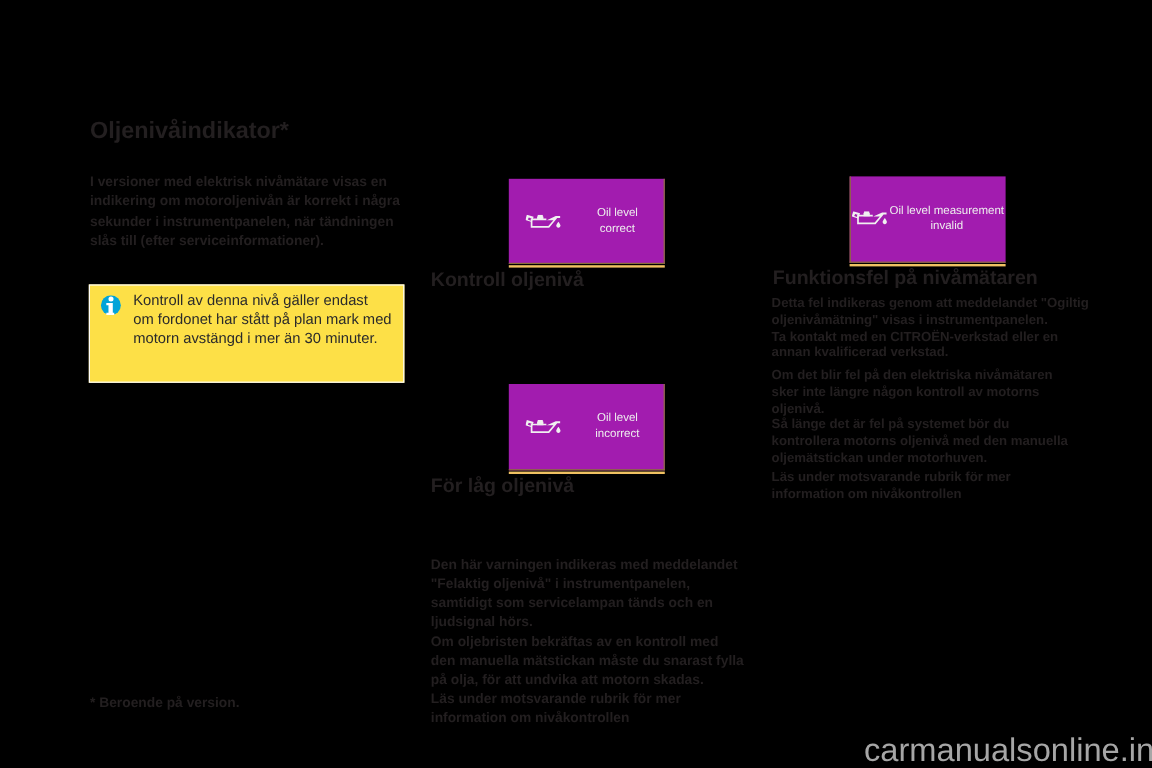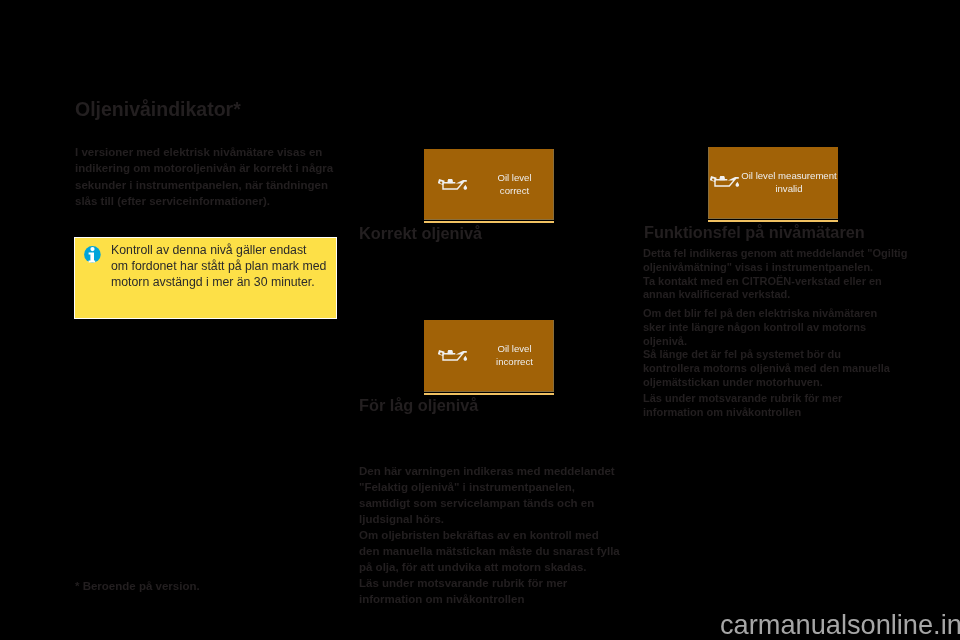--- a/index.html
+++ b/index.html
@@ -25,21 +25,21 @@
   .infobox .ic{position:absolute;left:8.8px;top:8.2px;width:16.8px;height:16.8px;
                line-height:0;}
   .infobox .tx{position:absolute;left:36px;top:4px;font-size:12.3px;
                line-height:16px;color:#2b2b2b;font-weight:normal;}
   .infobox .tx .ln{white-space:nowrap;}
 
   #footnote{position:absolute;left:75px;top:580px;font-size:11.5px;font-weight:bold;
             color:#231f20;white-space:nowrap;}
 
   
-  .shot{position:absolute;background:#a16207;box-sizing:border-box;}
+  .shot{position:absolute;background:#a21caf;box-sizing:border-box;}
   .shot .oil{position:absolute;display:block;line-height:0;}
   .shot .cap{position:absolute;color:#eeeeee;font-size:9.6px;line-height:13.3px;
              text-align:center;}
   .shot .cap .ln{display:block;}
   #shot-1{left:424px;top:149px;width:130px;height:71px;}
   #shot-2{left:424px;top:320px;width:130px;height:72px;}
   #shot-3{left:708px;top:147px;width:130px;height:72px;}
   #shot-1,#shot-2{border-right:1.4px solid #8a6e3a;border-bottom:1px solid #8a6e3a;}
   #shot-3{border-left:1.4px solid #8a6e3a;border-bottom:1px solid #8a6e3a;padding-left:44px;}
   .rule{position:absolute;height:1.6px;background:#f0c162;}
@@ -146,21 +146,21 @@
     <div class="cap">
         <div class="ln">Oil level measurement</div>
         <div class="ln">invalid</div>
       </div>
   </div>
 
   <div class="rule" id="rule-1"></div>
   <div class="rule" id="rule-2"></div>
   <div class="rule" id="rule-3"></div>
 
-  <h2 class="sub-title" id="head-correct">Korrekt oljenivå</h2>
+  <h2 class="sub-title" id="head-correct">Kontroll oljenivå</h2>
   <h2 class="sub-title" id="head-low">För låg oljenivå</h2>
   <div class="body-text mid" id="low-p1">
       <div class="ln">Den här varningen indikeras med meddelandet</div>
       <div class="ln">"Felaktig oljenivå" i instrumentpanelen,</div>
       <div class="ln">samtidigt som servicelampan tänds och en</div>
       <div class="ln">ljudsignal hörs.</div>
       <div class="ln">Om oljebristen bekräftas av en kontroll med</div>
       <div class="ln">den manuella mätstickan måste du snarast fylla</div>
       <div class="ln">på olja, för att undvika att motorn skadas.</div>
       <div class="ln">Läs under motsvarande rubrik för mer</div>

